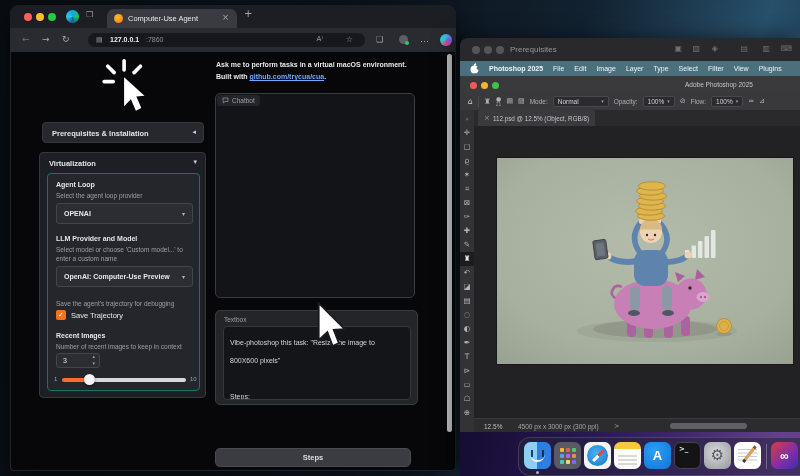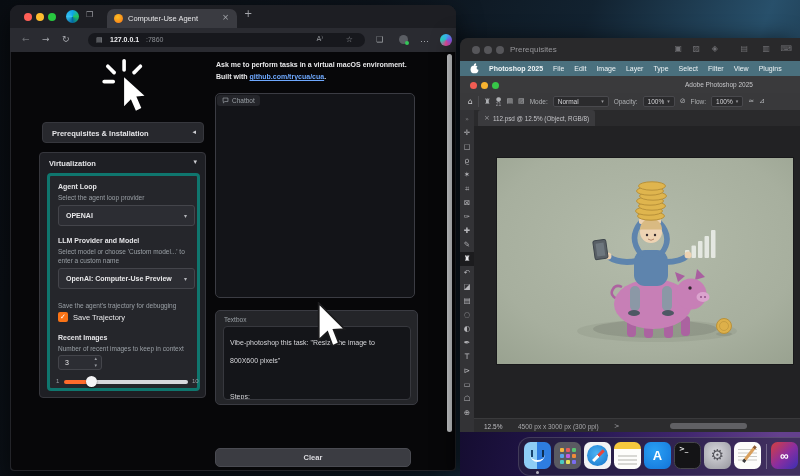--- a/index.html
+++ b/index.html
@@ -116,21 +116,21 @@
 
       <div class="card" style="left:31px;top:70px;width:162px;height:21px;background:#27282d">
         <span class="abs lbl" style="left:9px;top:6px;font-size:7.5px;white-space:nowrap">Prerequisites &amp; Installation</span>
         <span class="abs glyph" style="right:7px;top:6px;font-size:7px;color:#cfcfd3">◂</span>
       </div>
 
       <div class="card" style="left:28px;top:100px;width:167px;height:246px">
         <span class="abs lbl" style="left:9px;top:6px;font-size:7.5px">Virtualization</span>
         <span class="abs glyph" style="right:8px;top:6px;font-size:7px;color:#cfcfd3">▾</span>
 
-        <div class="abs" style="left:7px;top:20px;width:153px;height:218px;background:#25262b;border:3px solid #0f766e;border-radius:4px">
+        <div class="abs" style="left:7px;top:20px;width:153px;height:218px;background:#25262b;border:1px solid #0f766e;border-radius:4px">
           <span class="abs lbl" style="left:8px;top:7px">Agent Loop</span>
           <span class="abs info" style="left:8px;top:18px;white-space:nowrap">Select the agent loop provider</span>
           <div class="dd" style="left:8px;top:29px;width:137px;height:21px">
             <span>OPENAI</span>
             <span class="arr glyph">▾</span>
           </div>
 
           <span class="abs lbl" style="left:8px;top:61px;white-space:nowrap">LLM Provider and Model</span>
           <span class="abs info" style="left:8px;top:71px;width:140px;line-height:1.45">Select model or choose 'Custom model...' to enter a custom name</span>
           <div class="dd" style="left:8px;top:92px;width:137px;height:21px">
@@ -185,21 +185,21 @@
 Steps:
 
 Go to the Image menu and select Image Size.
 
 Set the width to 800 px and the height to 600 px, then click OK</span>
         </div>
       </div>
 
       <div class="abs" style="left:204px;top:396px;width:196px;height:19px;background:#3b3c42;border:1px solid #4a4b52;border-radius:5px;
            display:flex;align-items:center;justify-content:center">
-        <span style="font-size:7.5px;font-weight:700;color:#dcdce0">Clear</span>
+        <span style="font-size:7.5px;font-weight:700;color:#dcdce0">Steps</span>
       </div>
 
       <div class="scroll"></div>
 
       <svg class="abs" style="left:305px;top:250px" width="32" height="44" viewBox="0 0 27 38">
         <path d="M2 1 L2 33 L9.5 26 L14 38 L19.5 35.5 L15 24 L24.5 23.5 Z" fill="#fff" stroke="#1b1b1d" stroke-width="1.6"></path>
       </svg>
     </div>
   </div>
 

